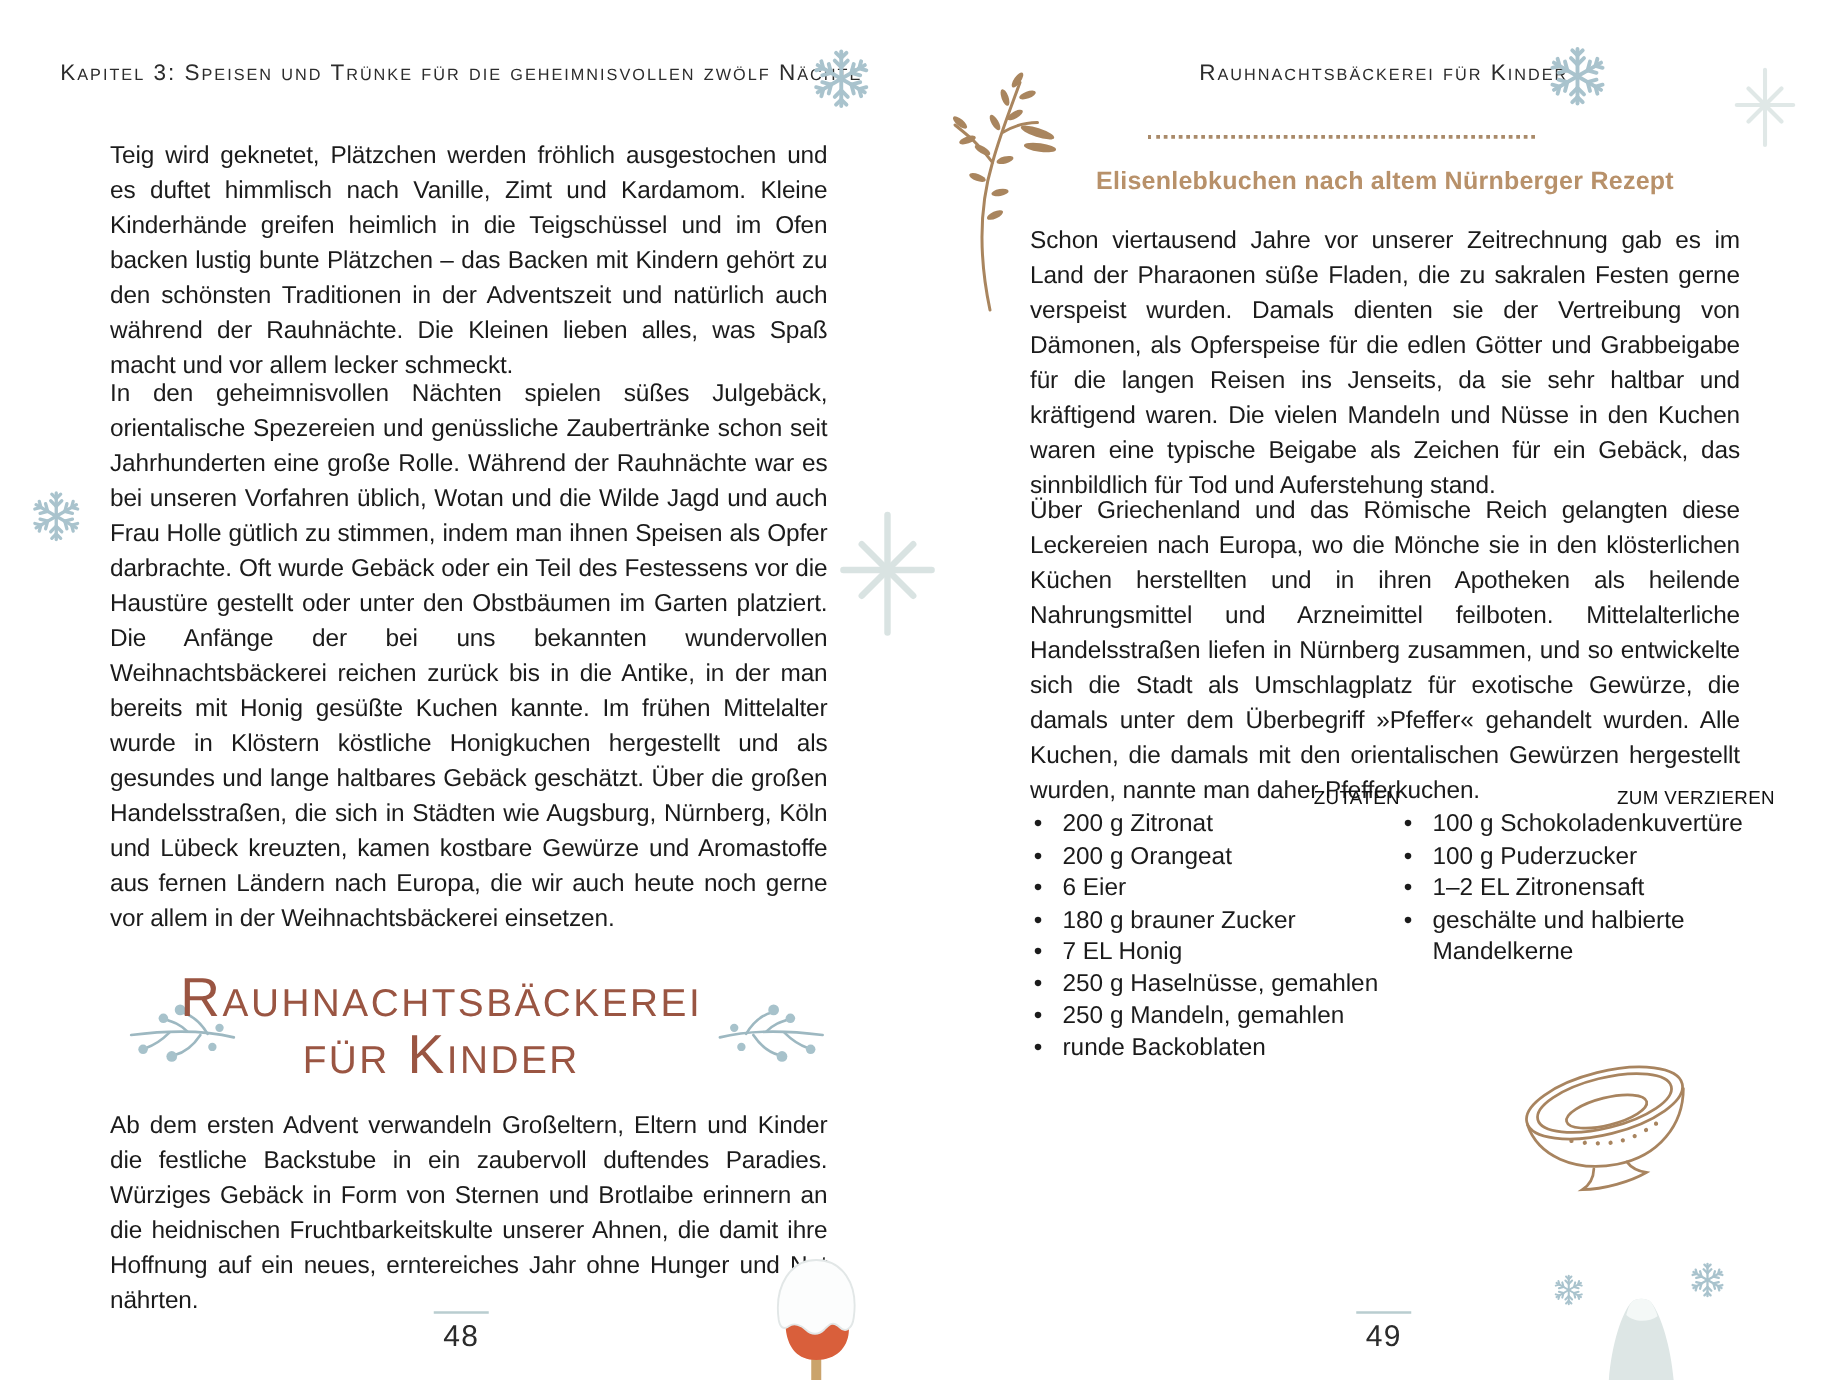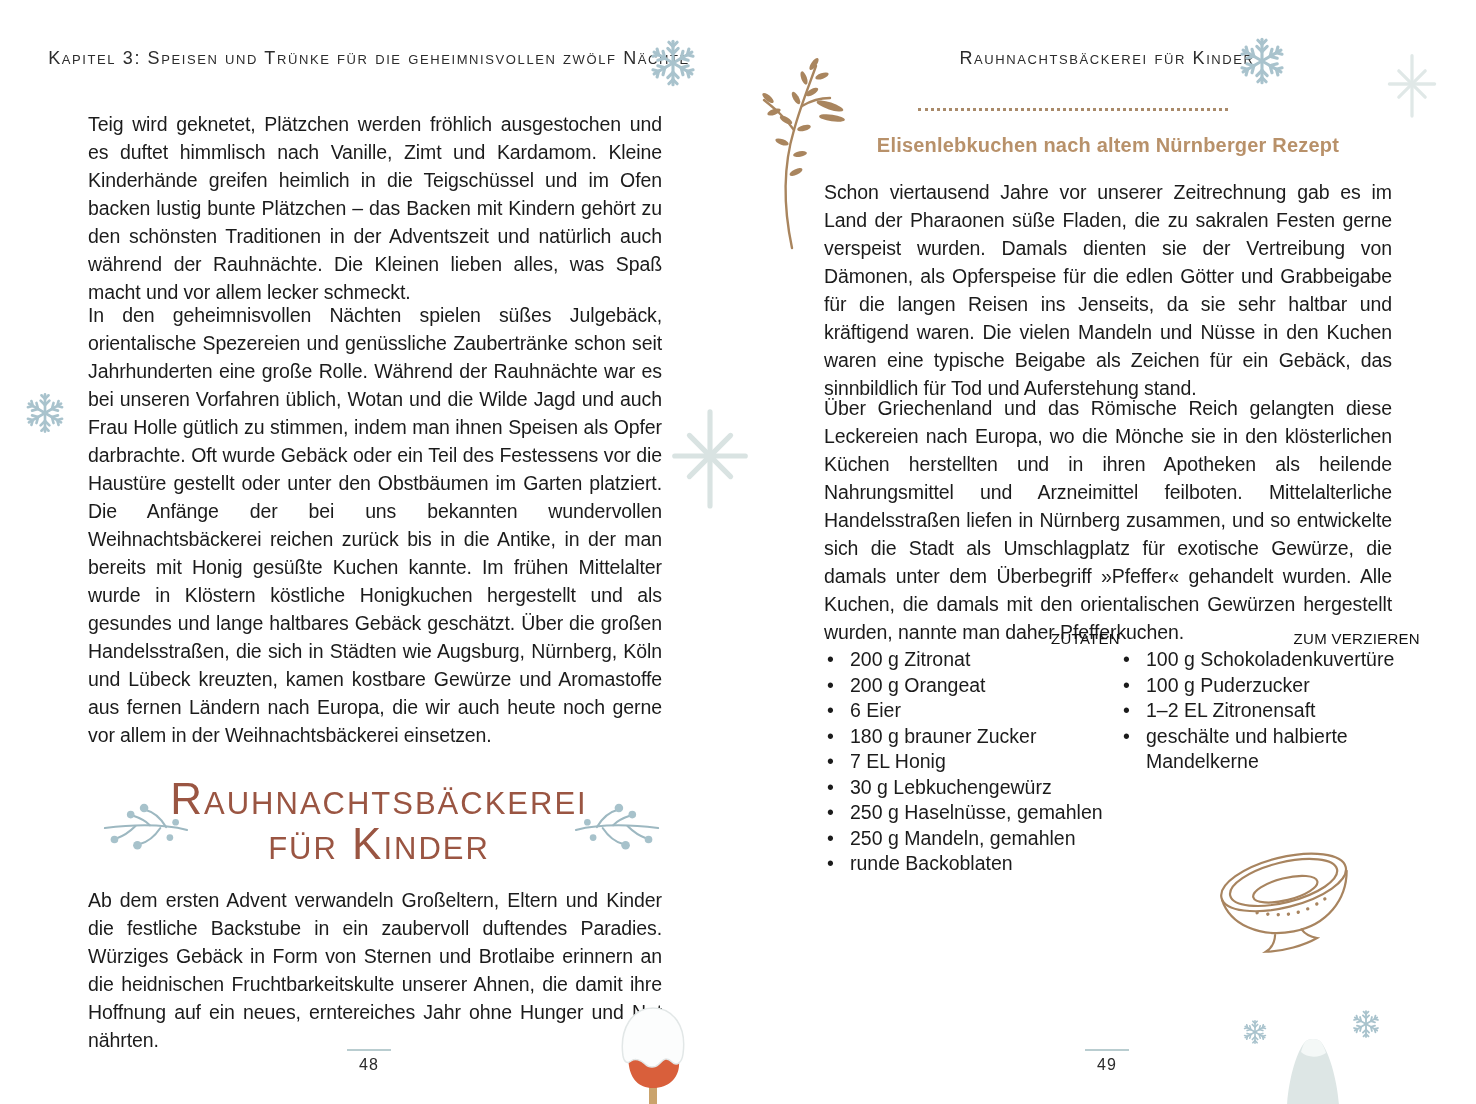--- a/index.html
+++ b/index.html
@@ -18,21 +18,21 @@
 
   .recipe-title{width:568px;text-align:center;font-weight:bold;font-size:20px;color:#b8916a;letter-spacing:0.2px;}
   .dotted-rule{width:310px;border-top:3px dotted #a98a6a;}
 
   .list-title{font-weight:normal;font-size:15px;color:#111;letter-spacing:0.3px;text-align:right;}
   .ing-list{list-style:none;margin:0 0 0 0;padding:0;}
   .ing-list li{position:relative;padding-left:26px;font-size:19.5px;line-height:25.5px;color:#1b1b1b;}
   .ing-list li::before{content:"•";position:absolute;left:3px;top:0;color:#1b1b1b;}
 
   .page-rule{width:44px;border-top:2px solid #b9cdd0;}
-  .page-num{width:60px;text-align:center;font-size:16px;color:#2b2b2b;letter-spacing:1px;}
+  .page-num{width:60px;text-align:center;font-size:24px;color:#2b2b2b;letter-spacing:1px;}
 
   .flake-54{width:54px;height:54px;} .flake-46{width:46px;height:46px;}
   .flake-28{width:28px;height:28px;} .flake-32{width:32px;height:32px;}
   svg{display:block;overflow:visible;}
 </style>
 </head>
 <body>
 
 <svg width="0" height="0" style="position:absolute">
   <defs>
@@ -130,21 +130,21 @@
       <svg viewBox="0 0 90 60" width="86" height="58" style="transform:scaleX(-1)">
           <use href="#sprig" xlink:href="#sprig"></use>
         </svg>
     </div>
     <div class="abs" style="left:574px;top:799px;width:86px;height:58px;">
       <svg viewBox="0 0 90 60" width="86" height="58">
           <use href="#sprig" xlink:href="#sprig"></use>
         </svg>
     </div>
 
-    <div class="abs section-heading" style="left:93px;top:776px;">
+    <div class="abs section-heading" style="left:67px;top:776px;">
       <div>Rauhnachtsbäckerei</div>
       <div>für Kinder</div>
     </div>
 
     <div class="abs body-text" style="left:88px;top:886px;width:574px;">Ab dem ersten Advent verwandeln Großeltern, Eltern und Kinder die festliche Backstube in ein zaubervoll duftendes Paradies. Würziges Gebäck in Form von Sternen und Brotlaibe erinnern an die heidnischen Fruchtbarkeitskulte unserer Ahnen, die damit ihre Hoffnung auf ein neues, erntereiches Jahr ohne Hunger und Not nährten.</div>
 
     <div class="abs" style="left:615px;top:1004px;width:78px;height:100px;">
       <svg viewBox="0 0 78 100" width="78" height="100">
         <rect x="34" y="80" width="8" height="20" fill="#caa36c"></rect>
         <path d="M14,62 C12,48 20,40 38,40 C56,40 66,48 64,62 C63,74 54,84 38,84 C23,84 16,74 14,62 Z" fill="#d95f3b"></path>
@@ -207,21 +207,20 @@
     <div class="abs body-text" style="left:86px;top:394px;width:568px;">Über Griechenland und das Römische Reich gelangten diese Leckereien nach Europa, wo die Mönche sie in den klösterlichen Küchen herstellten und in ihren Apotheken als heilende Nahrungsmittel und Arzneimittel feilboten. Mittelalterliche Handelsstraßen liefen in Nürnberg zusammen, und so entwickelte sich die Stadt als Umschlagplatz für exotische Gewürze, die damals unter dem Überbegriff »Pfeffer« gehandelt wurden. Alle Kuchen, die damals mit den orientalischen Gewürzen hergestellt wurden, nannte man daher Pfefferkuchen.</div>
 
     <div class="abs" style="left:86px;top:630px;width:296px;">
       <div class="list-title">ZUTATEN</div>
       <ul class="ing-list">
         <li>200 g Zitronat</li>
         <li>200 g Orangeat</li>
         <li>6 Eier</li>
         <li>180 g brauner Zucker</li>
         <li>7 EL Honig</li>
-        <li>30 g Lebkuchengewürz</li>
         <li>250 g Haselnüsse, gemahlen</li>
         <li>250 g Mandeln, gemahlen</li>
         <li>runde Backoblaten</li>
       </ul>
     </div>
 
     <div class="abs" style="left:382px;top:630px;width:300px;">
       <div class="list-title">ZUM VERZIEREN</div>
       <ul class="ing-list">
         <li>100 g Schokoladenkuvertüre</li>

